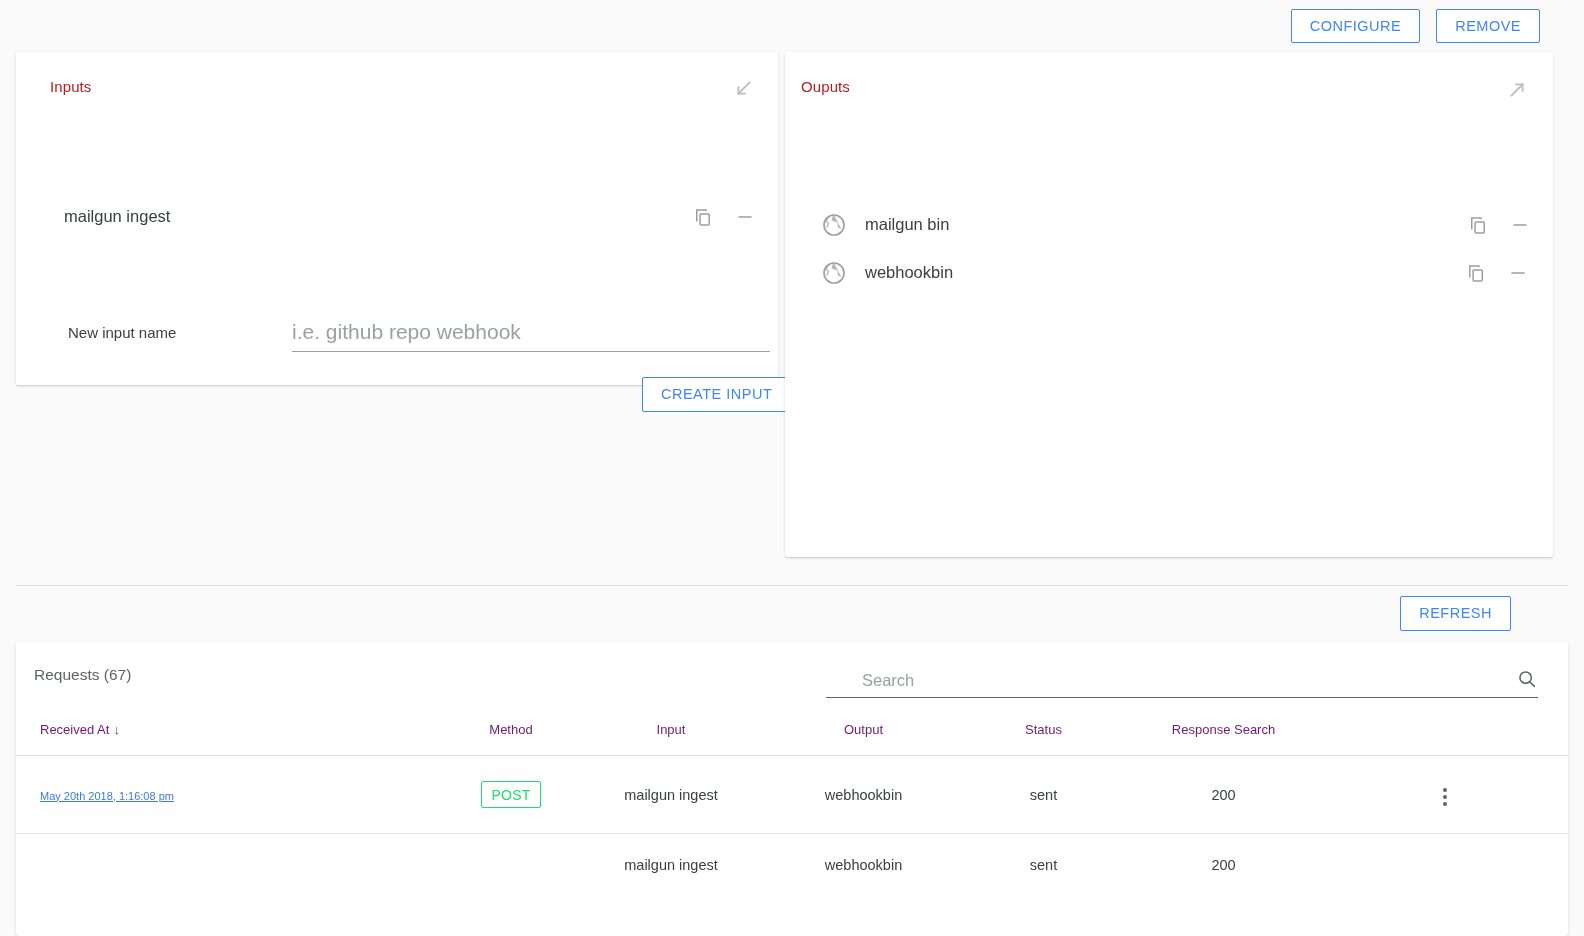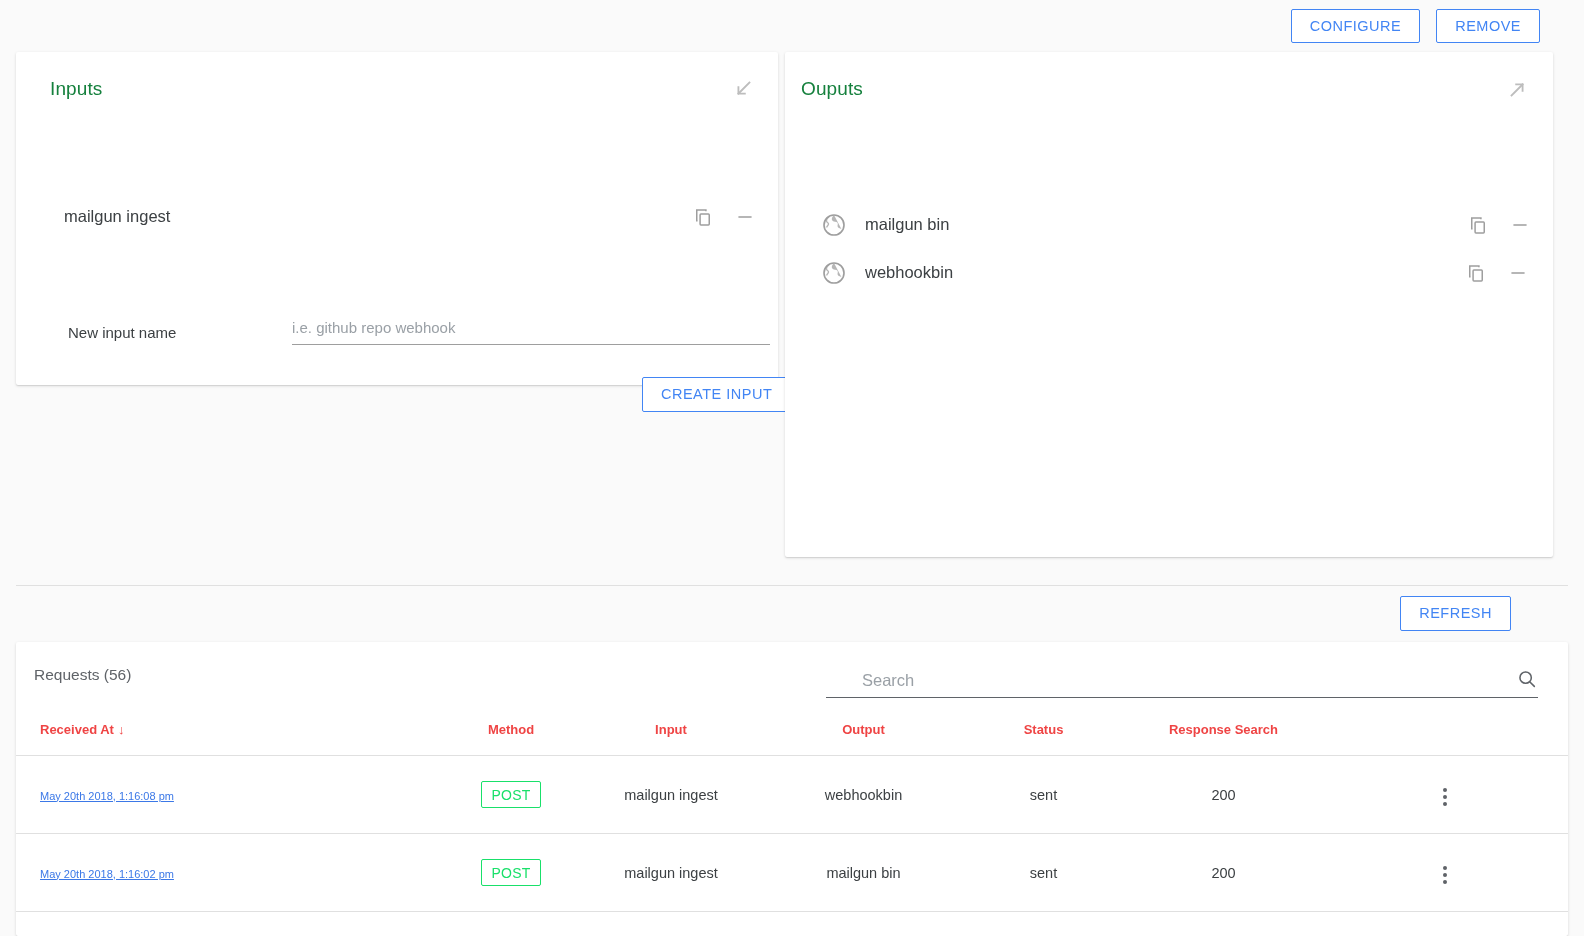--- a/index.html
+++ b/index.html
@@ -41,21 +41,21 @@
     background: #fff;
     border-radius: 2px;
     box-shadow: 0 1px 3px rgba(0,0,0,.14), 0 1px 1px rgba(0,0,0,.07);
   }
   #inputs-card  { left: 16px;  top: 52px; width: 762px; height: 333px; }
   #outputs-card { left: 785px; top: 52px; width: 768px; height: 505px; }
   #requests-card{ left: 16px;  top: 642px; width: 1552px; height: 294px; }
 
   .card-title {
     position: absolute; top: 26px; left: 34px;
-    font-size: 19px; color: #15803d; letter-spacing: .1px;
+    font-size: 15px; color: #b91c1c; letter-spacing: .1px;
   }
   #outputs-card .card-title { left: 16px; }
 
   .corner-arrow {
     position: absolute; top: 26px; right: 24px;
     width: 22px; height: 22px; cursor: pointer;
     color: #bdbdbd;
   }
   .corner-arrow svg { display: block; }
 
@@ -96,21 +96,21 @@
   }
   .underline-field {
     position: relative;
     border-bottom: 1px solid #9e9e9e;
     padding-bottom: 6px;
   }
   .underline-field input {
     width: 100%;
     border: 0; outline: 0; background: transparent;
     font-family: inherit;
-    font-size: 15px;
+    font-size: 21px;
     color: #a21caf;
     padding: 0;
     line-height: 1.3;
   }
   .underline-field input::placeholder { color: #9aa0a6; }
 
   #new-input-row { left: 52px; top: 266px; width: 702px; }
   #new-input-row .form-label { width: 224px; }
   #new-input-row .underline-field { width: 478px; }
 
@@ -142,21 +142,21 @@
   #search-wrap input::placeholder { color: #9aa0a6; }
   #search-icon { width: 22px; height: 22px; color: #5f6368; flex: none; cursor: pointer; }
   #search-icon svg { display: block; }
 
   table.req {
     position: absolute; left: 16px; top: 722px;
     width: 1552px; border-collapse: collapse;
     table-layout: fixed;
   }
   table.req th {
-    font-size: 13px; font-weight: 700; color: #ef4444;
+    font-size: 13px; font-weight: 400; color: #701a75;
     padding: 0 0 18px 0; text-align: center; white-space: nowrap;
   }
   table.req td {
     font-size: 14.5px; color: #3c4043;
     padding: 23px 0; text-align: center;
     border-top: 1px solid #e0e0e0;
   }
   table.req th.col-date, table.req td.col-date { text-align: left; padding-left: 24px; }
   table.req th.col-date span.sortarrow { margin-left: 4px; font-size: 13px; }
   .col-date  { width: 430px; }
@@ -295,21 +295,21 @@
       </div>
     </div>
 
   </div>
 
   <div class="divider"></div>
   <button class="btn-outline" id="refresh-btn">REFRESH</button>
 
   <div class="card" id="requests-card"></div>
 
-  <div id="requests-title">Requests (56)</div>
+  <div id="requests-title">Requests (67)</div>
 
   <div id="search-wrap">
     <input type="text" placeholder="Search" value="" style="">
     <span id="search-icon">
       <svg width="22" height="22" viewBox="0 0 24 24" fill="none" stroke="currentColor" stroke-width="1.7">
         <circle cx="10.5" cy="10.5" r="6.2"></circle>
         <path d="M15.2 15.2 L20 20" stroke-linecap="round"></path>
       </svg>
     </span>
   </div>
@@ -343,39 +343,20 @@
         <td class="col-menu">
           <span class="kebab">
             <i></i>
               <i></i>
               <i></i>
           </span>
         </td>
       </tr>
       <tr>
         <td class="col-date">
-          <a class="date-link">May 20th 2018, 1:16:02 pm</a>
-        </td>
-        <td class="col-method">
-          <span class="method-badge">POST</span>
-        </td>
-        <td class="col-input">mailgun ingest</td>
-        <td class="col-output">mailgun bin</td>
-        <td class="col-status">sent</td>
-        <td class="col-resp">200</td>
-        <td class="col-menu">
-          <span class="kebab">
-            <i></i>
-              <i></i>
-              <i></i>
-          </span>
-        </td>
-      </tr>
-      <tr>
-        <td class="col-date">
           
         </td>
         <td class="col-method">
           
         </td>
         <td class="col-input">mailgun ingest</td>
         <td class="col-output">webhookbin</td>
         <td class="col-status">sent</td>
         <td class="col-resp">200</td>
         <td class="col-menu">

